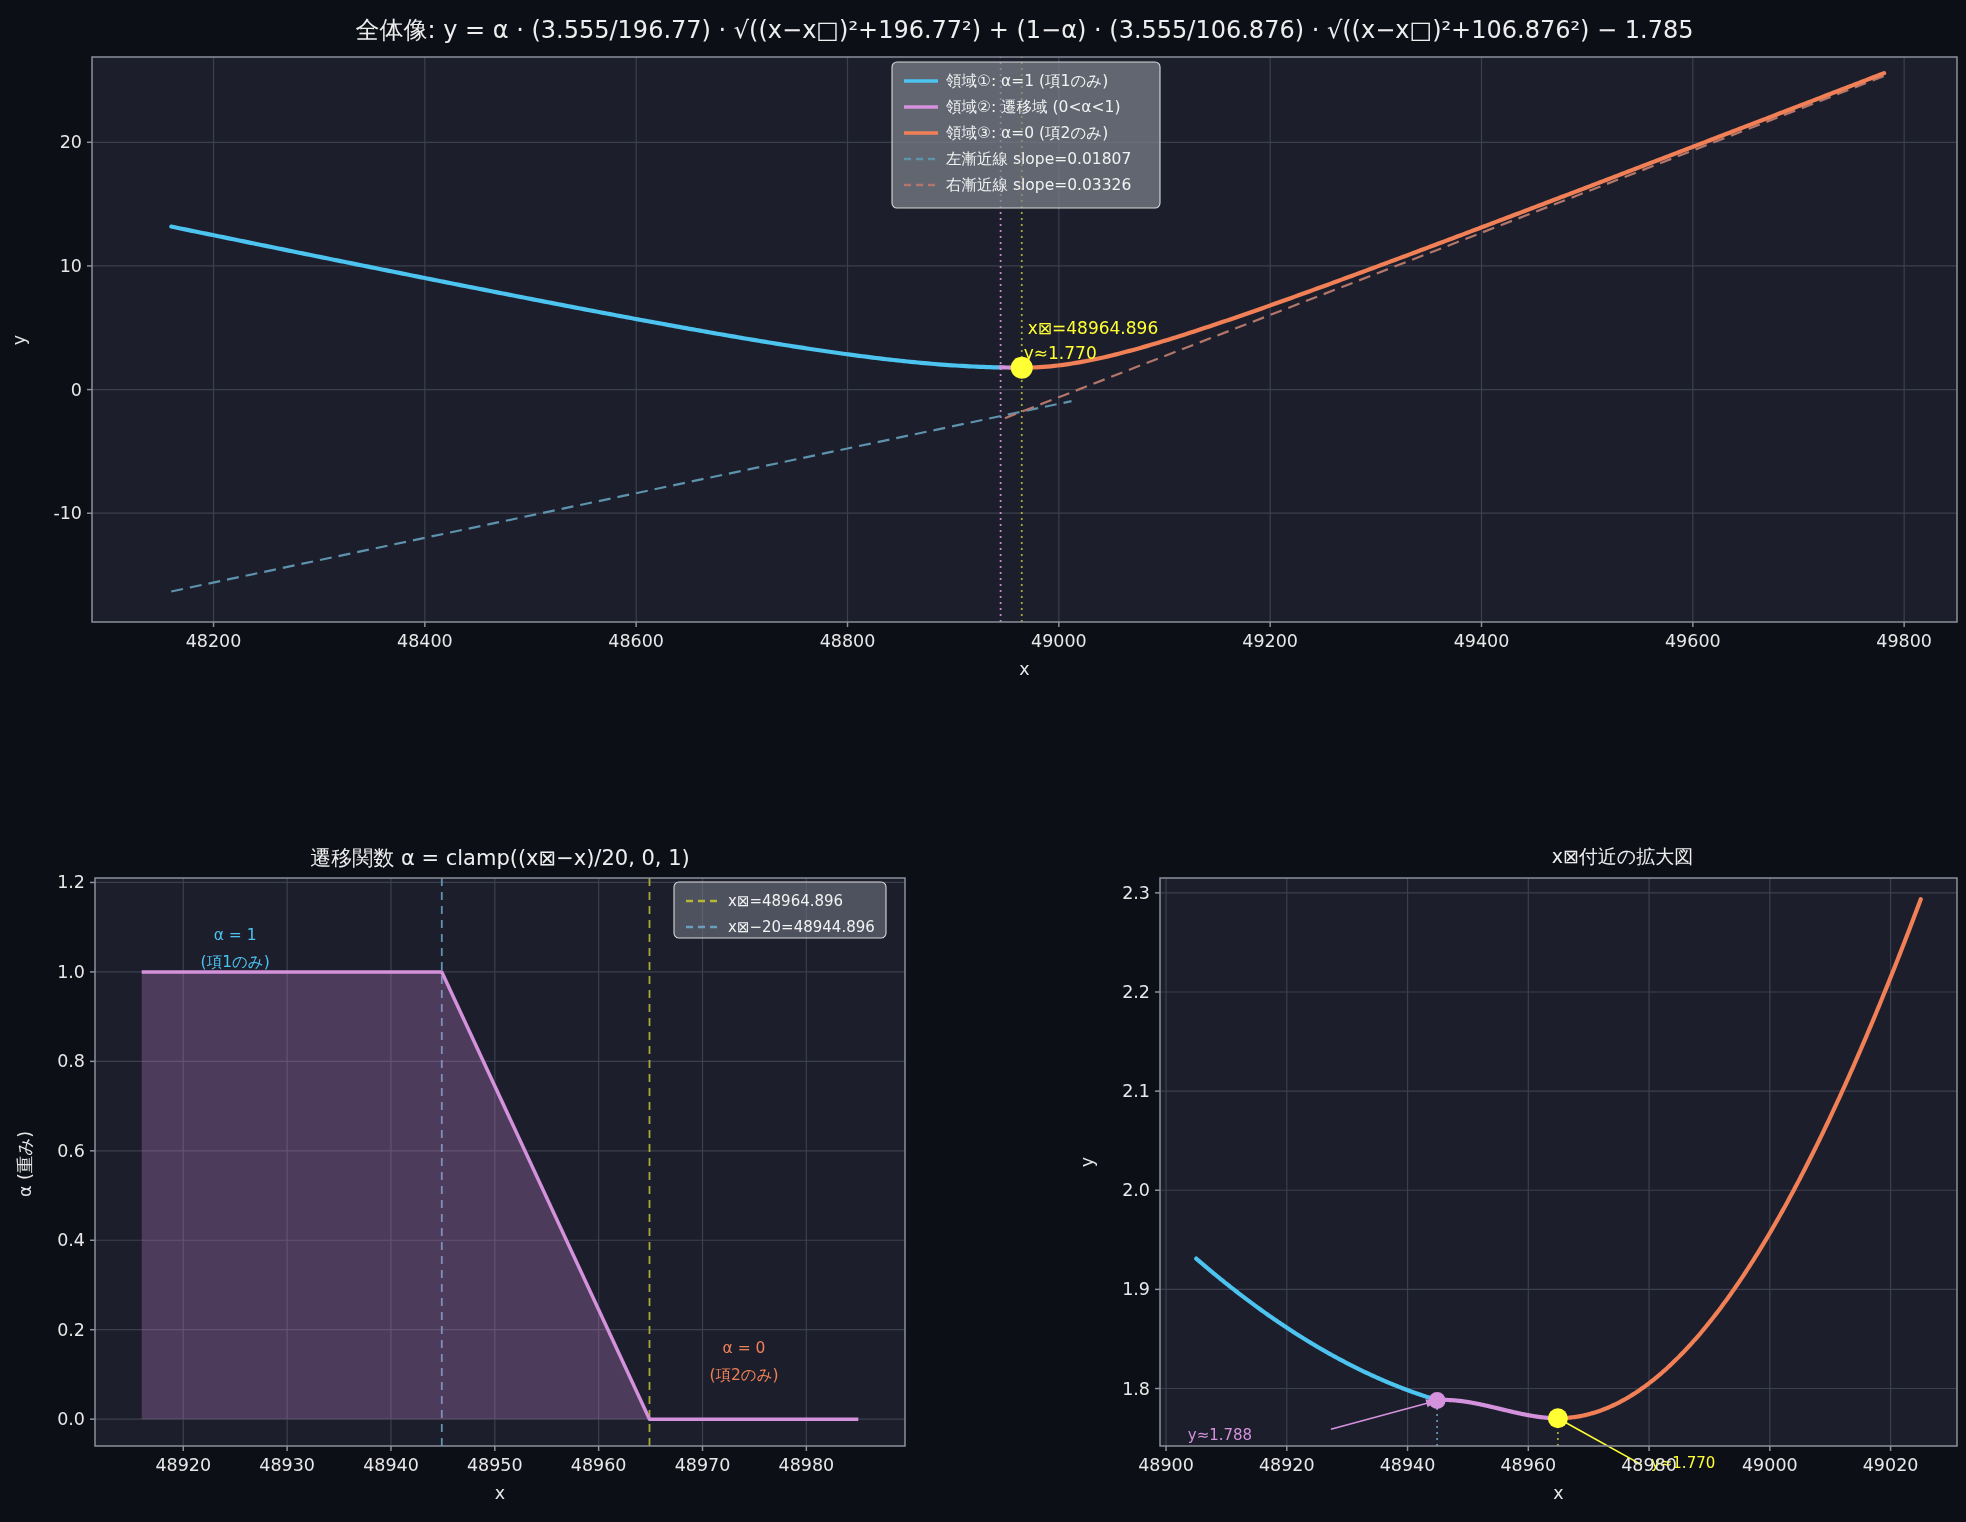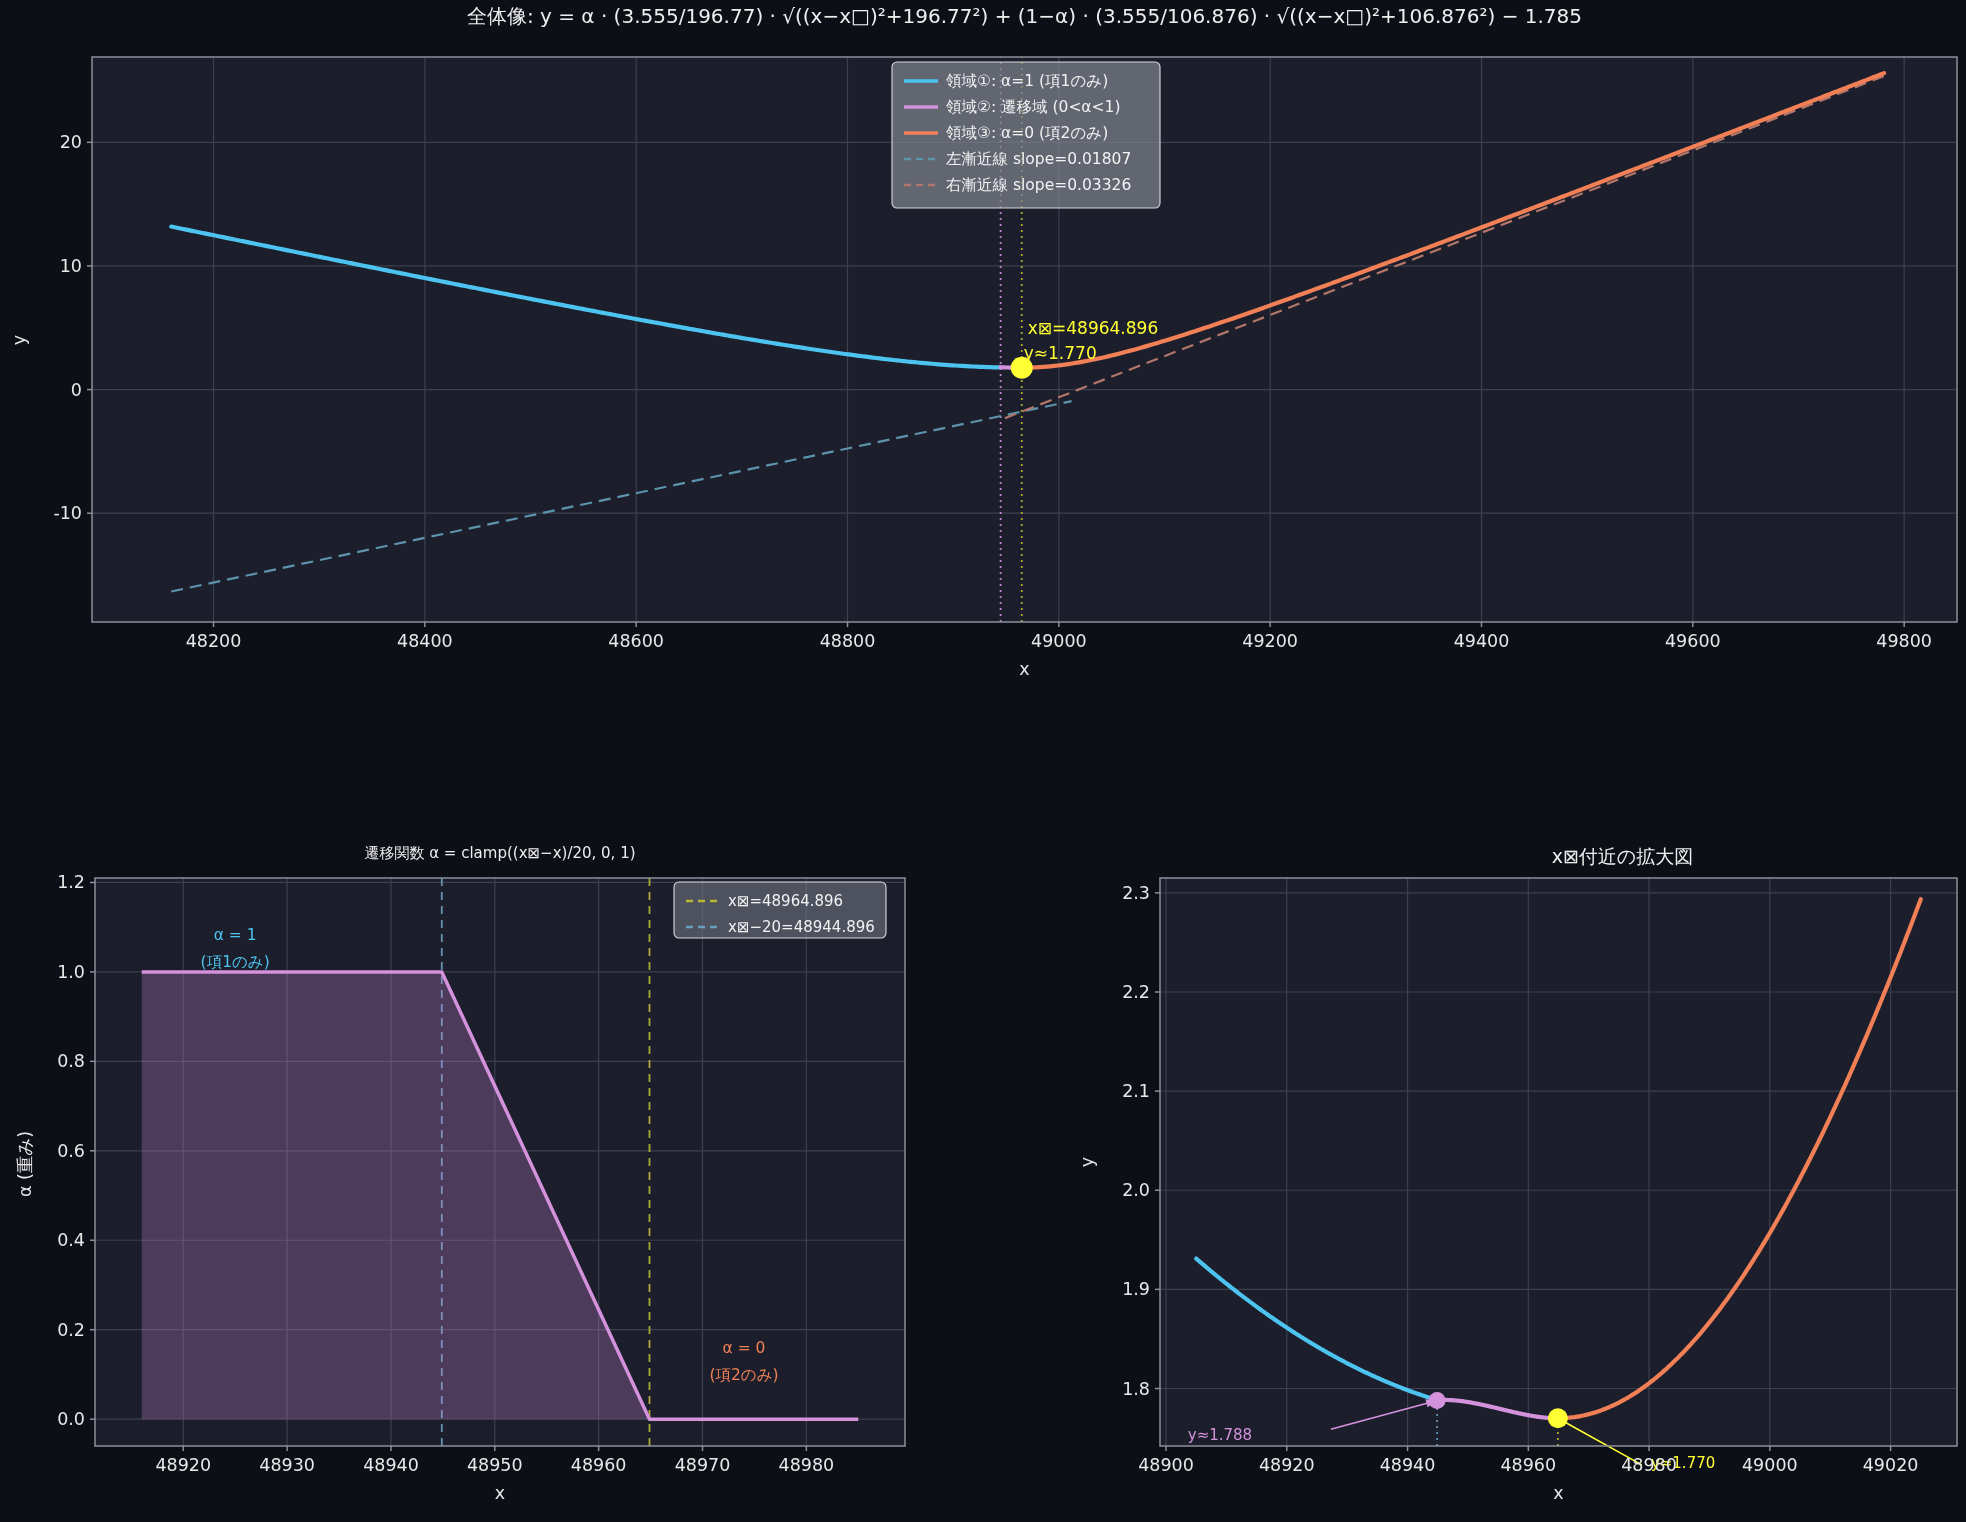--- a/index.html
+++ b/index.html
@@ -1,22 +1,22 @@
 <!DOCTYPE html>
 <html><head>
 <meta charset="utf-8">
 <style>
   html,body{margin:0;padding:0;background:#0d0f17;width:1966px;height:1522px;overflow:hidden;}
   *{box-sizing:border-box;}
   .figure{position:relative;width:1966px;height:1522px;background:#0d0f17;
           font-family:"DejaVu Sans","Liberation Sans",sans-serif;color:#e8e8e8;}
   svg{position:absolute;left:0;top:0;}
   .title{position:absolute;display:flex;justify-content:center;white-space:nowrap;color:#eeeeee;}
-  .t-top{left:92px;top:3px;width:1865px;font-size:20px;}
-  .t-bl{left:95px;top:844px;width:810px;font-size:15px;}
+  .t-top{left:92px;top:14px;width:1865px;font-size:24px;}
+  .t-bl{left:95px;top:844px;width:810px;font-size:21px;}
   .t-br{left:1224px;top:844px;width:797px;font-size:19px;}
   .xlab{position:absolute;display:flex;justify-content:center;font-size:17.5px;color:#e8e8e8;}
   .x-top{left:92px;top:659px;width:1865px;}
   .x-bl{left:95px;top:1483px;width:810px;}
   .x-br{left:1160px;top:1483px;width:797px;}
   .ylab{position:absolute;font-size:17.5px;color:#e8e8e8;transform:rotate(-90deg);transform-origin:center;white-space:nowrap;}
   .y-top{left:14px;top:330px;}
   .y-bl{left:-8px;top:1152px;}
   .y-br{left:1082px;top:1152px;}
 </style>

